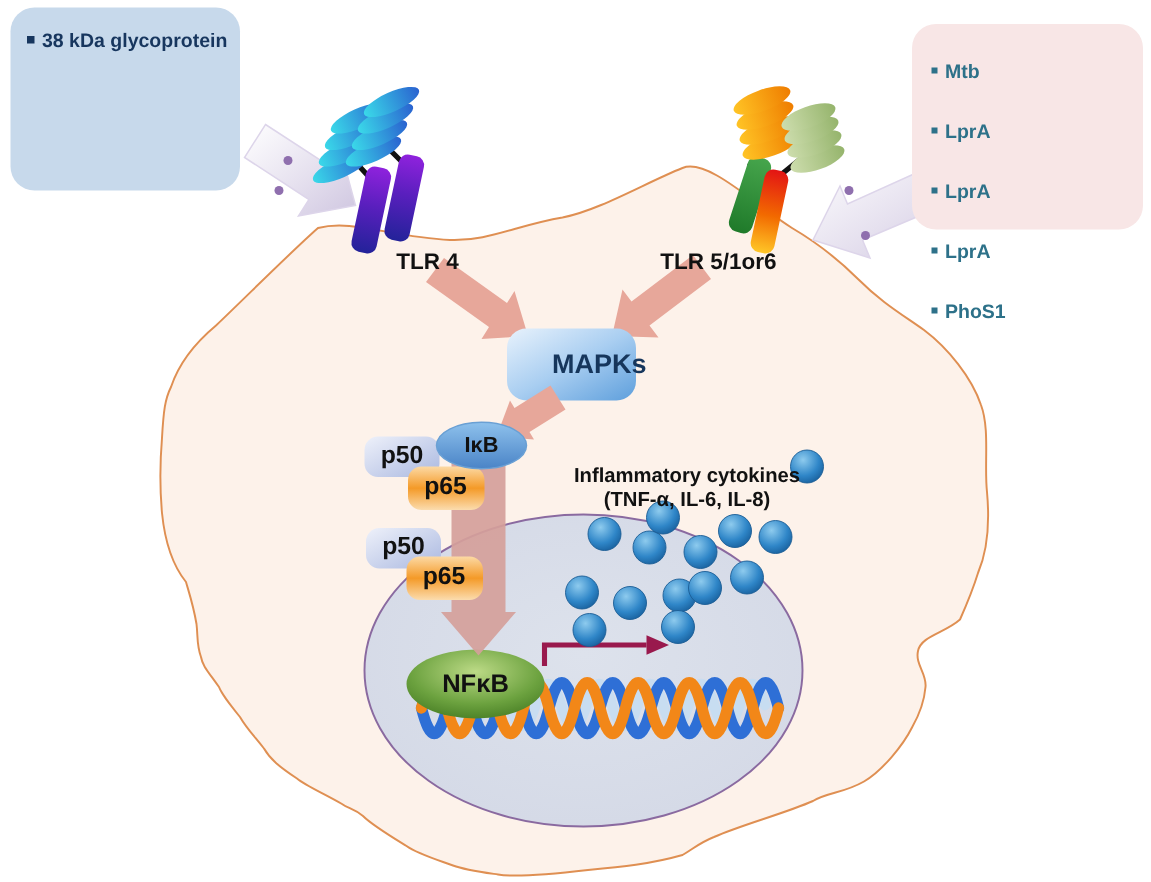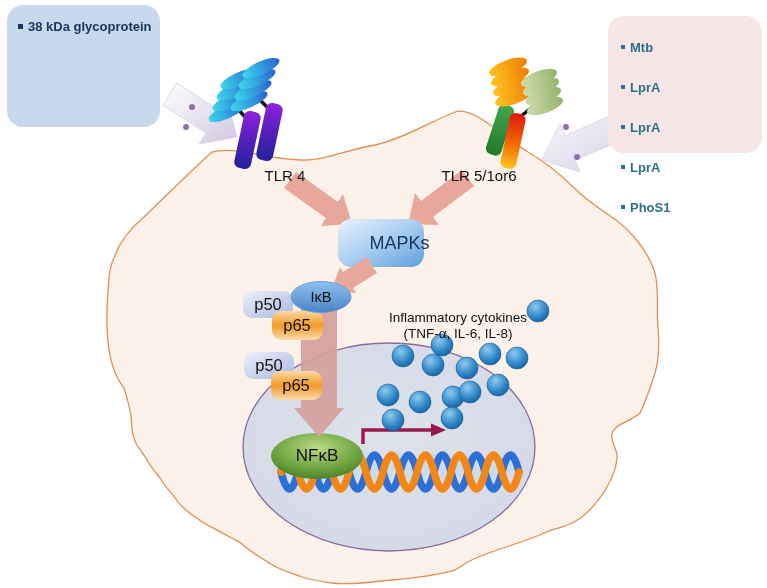--- a/index.html
+++ b/index.html
@@ -3,21 +3,21 @@
 <meta charset="utf-8">
 <style>
   html,body{margin:0;padding:0;background:#ffffff;}
   .stage{
     position:relative;width:767px;height:588px;overflow:hidden;
     background:#ffffff;font-family:"Liberation Sans",sans-serif;
   }
   .stage svg{position:absolute;left:0;top:0;z-index:1;}
   .lbl{
     position:absolute;z-index:5;transform:translate(-50%,-50%);
-    font-weight:normal;color:#111;white-space:nowrap;pointer-events:none;
+    font-weight:bold;color:#111;white-space:nowrap;pointer-events:none;
   }
   .lbl.navy{color:#16365c;}
   .ligand-box{position:absolute;z-index:4;border-radius:16px;}
   .box-tlr4{left:7px;top:5px;width:153px;height:122px;background:#c7d9eb;}
   .box-tlr2{left:608px;top:16px;width:154px;height:137px;background:#f8e6e6;}
   .box-tlr4 .items{padding:14px 4px 0 11px;display:flex;flex-direction:column;gap:17px;}
   .li{display:flex;align-items:flex-start;font-weight:bold;font-size:13px;line-height:16px;}
   .box-tlr4 .li{color:#17365e;}
   .box-tlr2 .li{color:#2d7189;line-height:15px;}
   .sq{display:inline-block;flex:0 0 auto;width:5px;height:5px;margin:5px 5px 0 0;background:#17365e;}

